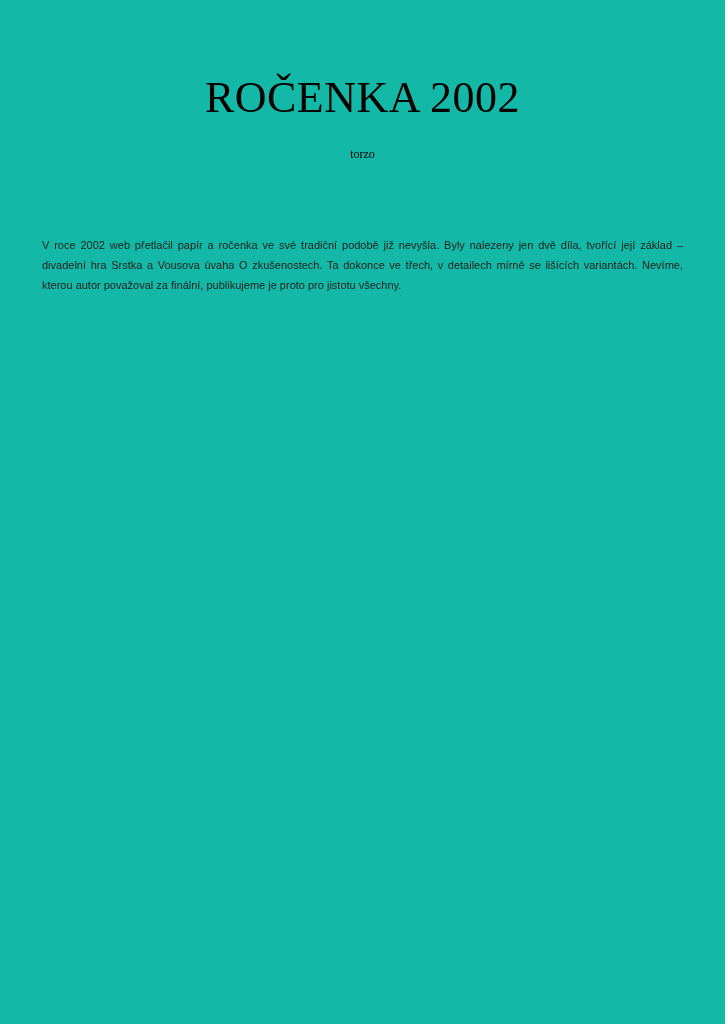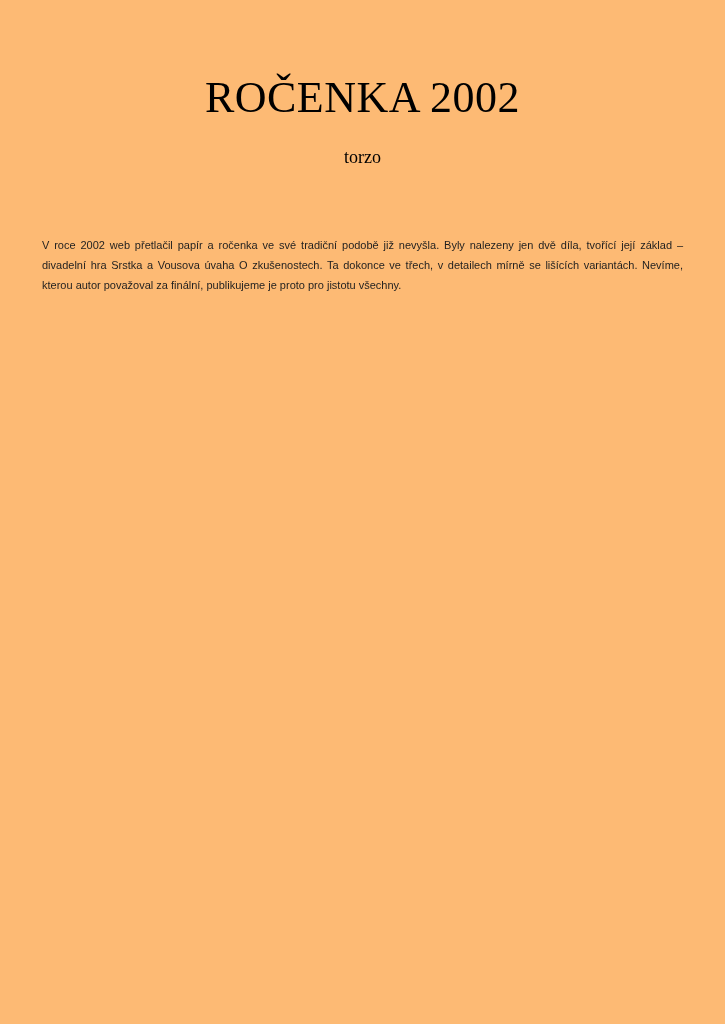--- a/index.html
+++ b/index.html
@@ -4,21 +4,21 @@
   <style>
     html, body {
       margin: 0;
       padding: 0;
       background: #ffffff;
     }
     .page {
       position: relative;
       width: 725px;
       height: 1024px;
-      background: #fdba74;
+      background: #14b8a6;
       overflow: hidden;
       font-family: "Liberation Sans", sans-serif;
     }
     .doc-title {
       position: absolute;
       top: 72px;
       left: 0;
       width: 725px;
       margin: 0;
       text-align: center;
@@ -31,21 +31,21 @@
     }
     .doc-subtitle {
       position: absolute;
       top: 147px;
       left: 0;
       width: 725px;
       margin: 0;
       text-align: center;
       font-family: "Liberation Serif", serif;
       font-weight: 400;
-      font-size: 18px;
+      font-size: 12px;
       color: #000000;
     }
     .doc-paragraph {
       position: absolute;
       top: 236px;
       left: 42px;
       width: 641px;
       margin: 0;
       font-family: "Liberation Sans", sans-serif;
       font-size: 11px;

